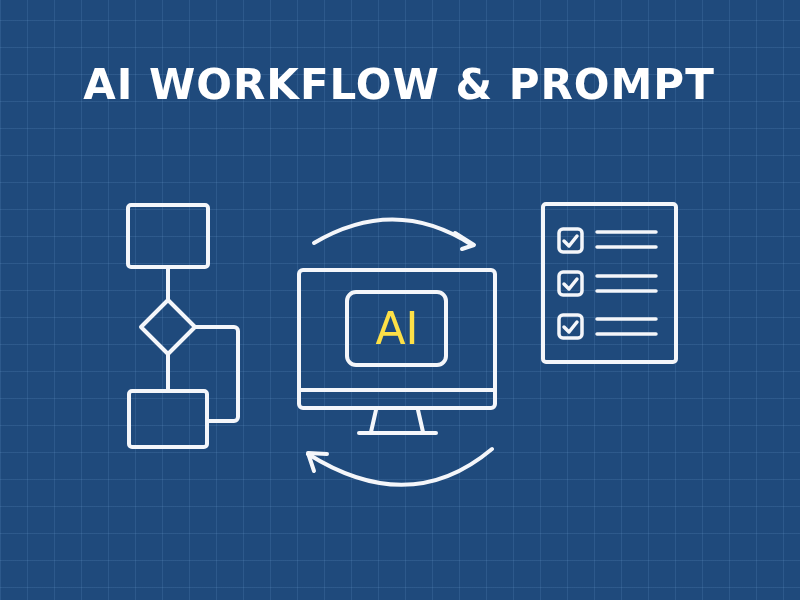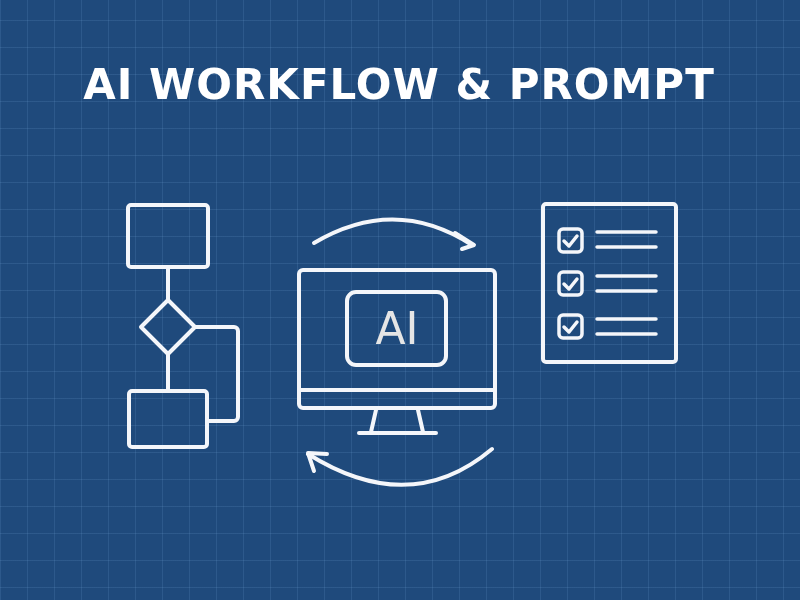--- a/index.html
+++ b/index.html
@@ -19,21 +19,21 @@
       font-size: 42px; line-height: 54px; letter-spacing: 1px;
       font-family: "DejaVu Sans", sans-serif;
       margin-left: 8px;
     }
     .title .l1 { display: block; margin-left: -18px; }
     .title .l2 { display: block; }
     svg.art { position: absolute; left: 0; top: 0; }
     .ai-label {
       position: absolute; left: 347px; top: 292px; width: 100px; height: 73px;
       display: flex; align-items: center; justify-content: center;
-      color: #e5e5e5; font-size: 44px; font-family: "DejaVu Sans", sans-serif;
+      color: #fde047; font-size: 44px; font-family: "DejaVu Sans", sans-serif;
       font-weight: 400;
     }
   </style>
 </head>
 <body>
 
 <div class="title">
   <span class="l1">AI WORKFLOW &amp; PROMPT</span>
 </div>
 

